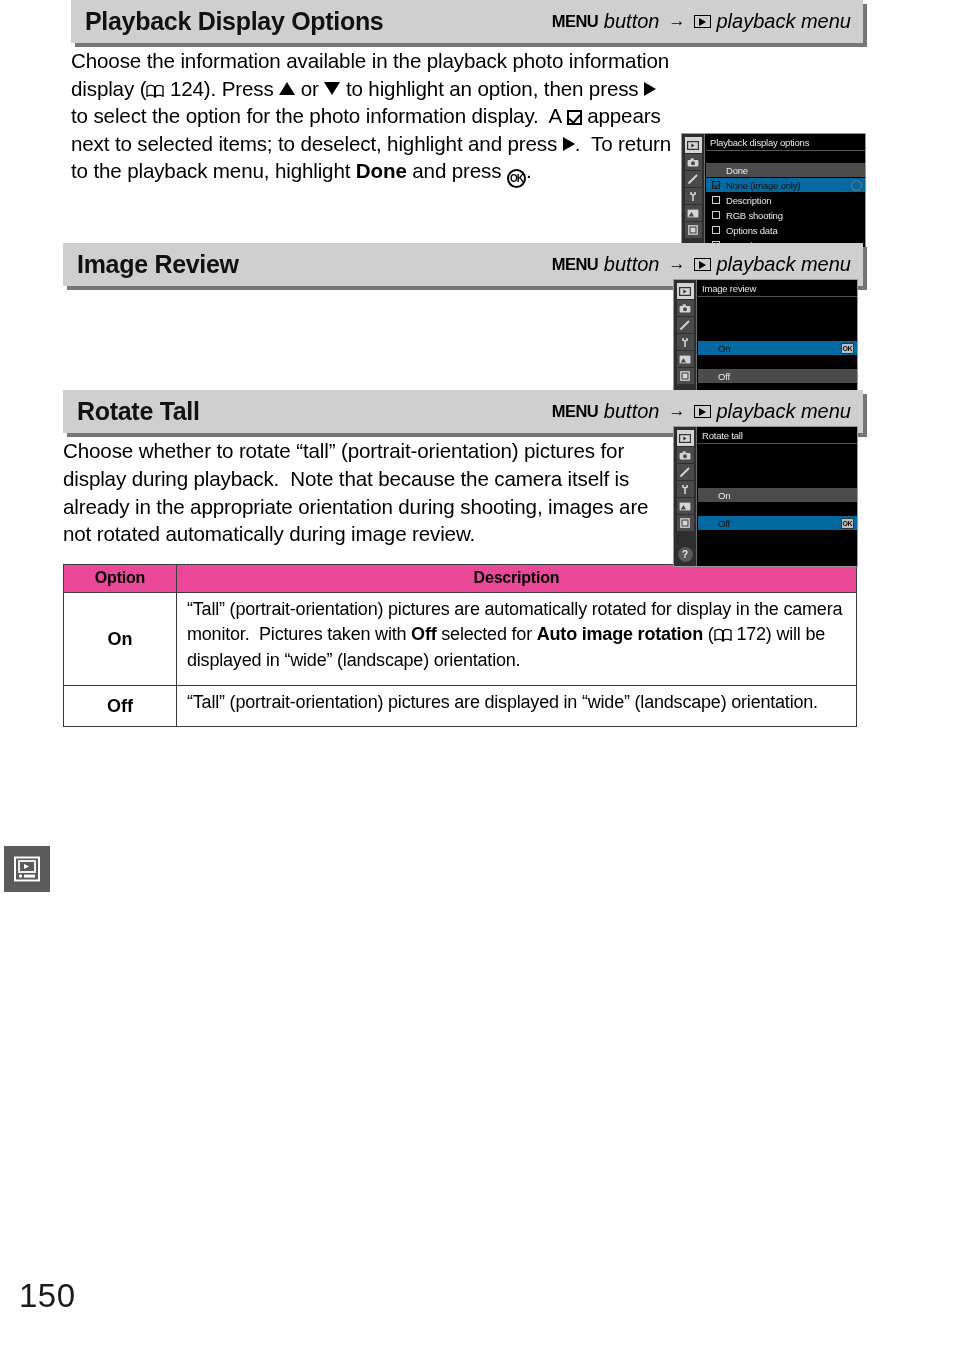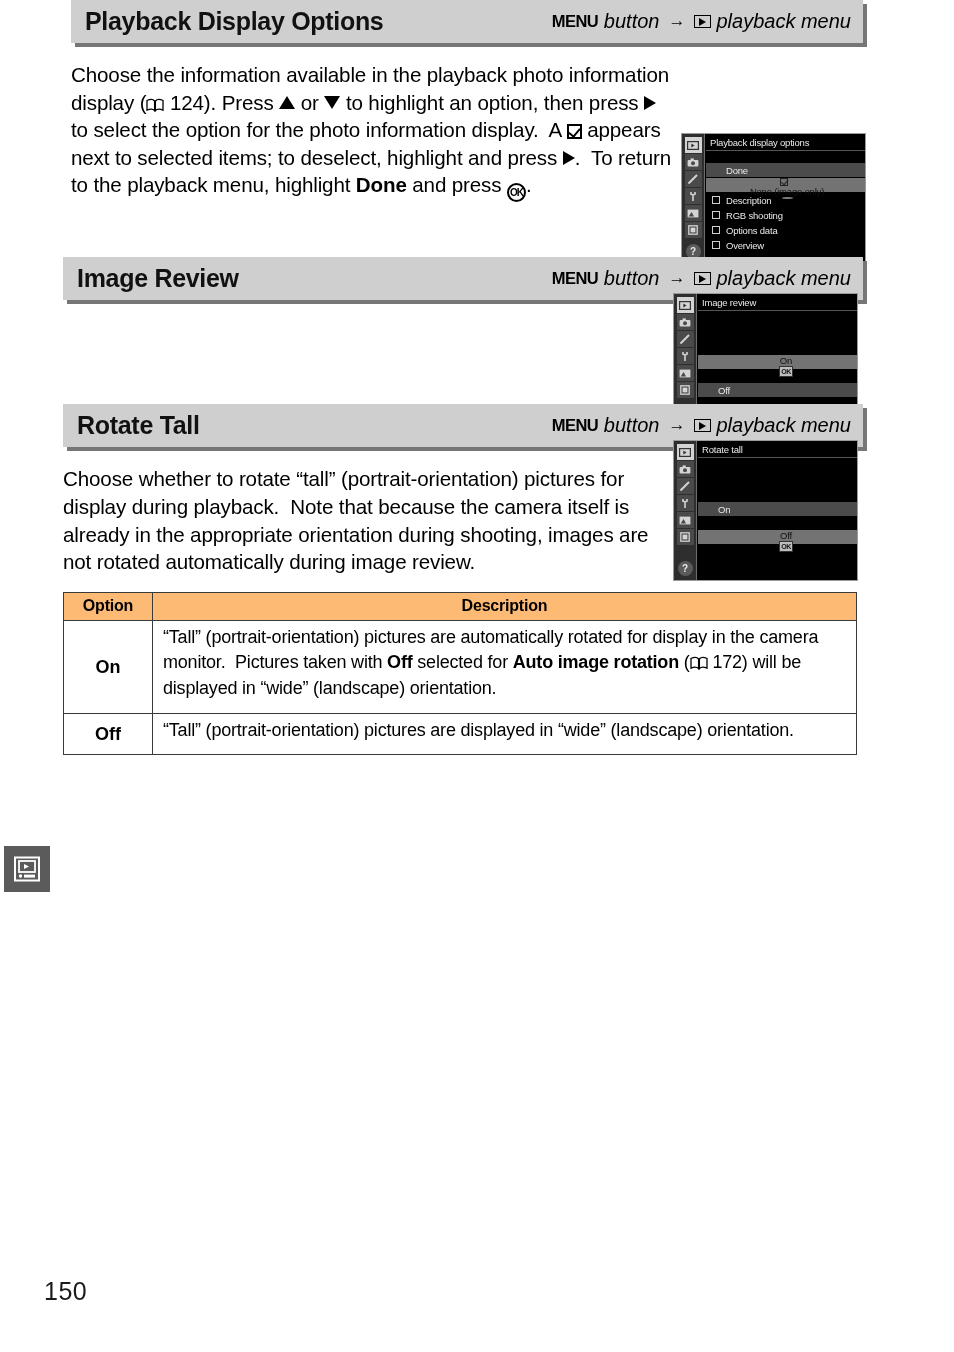--- a/index.html
+++ b/index.html
@@ -98,21 +98,20 @@
     position: absolute;
     left: 4px; top: 2px;
     border-left: 7px solid #000;
     border-top: 4.2px solid transparent;
     border-bottom: 4.2px solid transparent;
   }
 
   
   .sect-body {
     position: relative;
-    padding-top: 14px;
   }
   .bodytext {
     font-size: 20.6px;
     line-height: 27.6px;
     letter-spacing: -0.15px;
     color: #000;
   }
   .bodytext.w1 { width: 600px; }
   .bodytext.w2 { width: 605px; }
   .bodytext.w3 { width: 610px; }
@@ -225,21 +224,21 @@
     font-size: 9.5px;
     letter-spacing: -0.2px;
     color: #e9e9e9;
     background: #000;
     padding: 0 3px 0 6px;
     margin-bottom: 1px;
     white-space: nowrap;
     box-sizing: border-box;
   }
   .cam-row.grey { background: #4b4b4b; }
-  .cam-row.hl   { background: #737373; color: #111; flex-direction: column; }
+  .cam-row.hl   { background: #0369a1; color: #111; }
   .cam-row .cb {
     display: inline-block;
     width: 8px; height: 8px;
     border: 1px solid #cfcfcf;
     margin-right: 6px;
     position: relative;
     box-sizing: border-box;
     flex: 0 0 auto;
   }
   .cam-row.hl .cb { border-color: #222; }
@@ -280,46 +279,46 @@
     border-collapse: collapse;
     width: 794px;
     margin-top: 16px;
     font-size: 17px;
   }
   .opt-table th, .opt-table td {
     border: 1px solid #3a3a3a;
     vertical-align: middle;
   }
   .opt-table thead th {
-    background: #fdba74;
+    background: #ec4899;
     font-size: 16px;
     font-weight: bold;
-    padding: 4px 0 5px;
+    padding: 4px 12px 5px;
     letter-spacing: -0.2px;
   }
   .opt-table .col-opt { width: 88px; text-align: center; }
   .opt-table td.optcell {
     text-align: center;
     font-weight: bold;
     font-size: 18px;
     padding: 0 4px;
   }
   .opt-table td.desccell {
     padding: 4px 8px 12px 10px;
     line-height: 25.5px;
     font-size: 18px;
     letter-spacing: -0.2px;
   }
 
   
   .pageno {
     position: absolute;
-    left: 44px;
+    left: 19px;
     top: 1277px;
-    font-size: 25px;
+    font-size: 33px;
     color: #1a1a1a;
     letter-spacing: 0.5px;
   }
 </style>
 </head>
 <body>
 
 <div class="side-tab">
   <svg width="28" height="26" viewBox="0 0 28 26">
     <rect x="2" y="1.5" width="24" height="23" fill="none" stroke="#ffffff" stroke-width="2"></rect>

